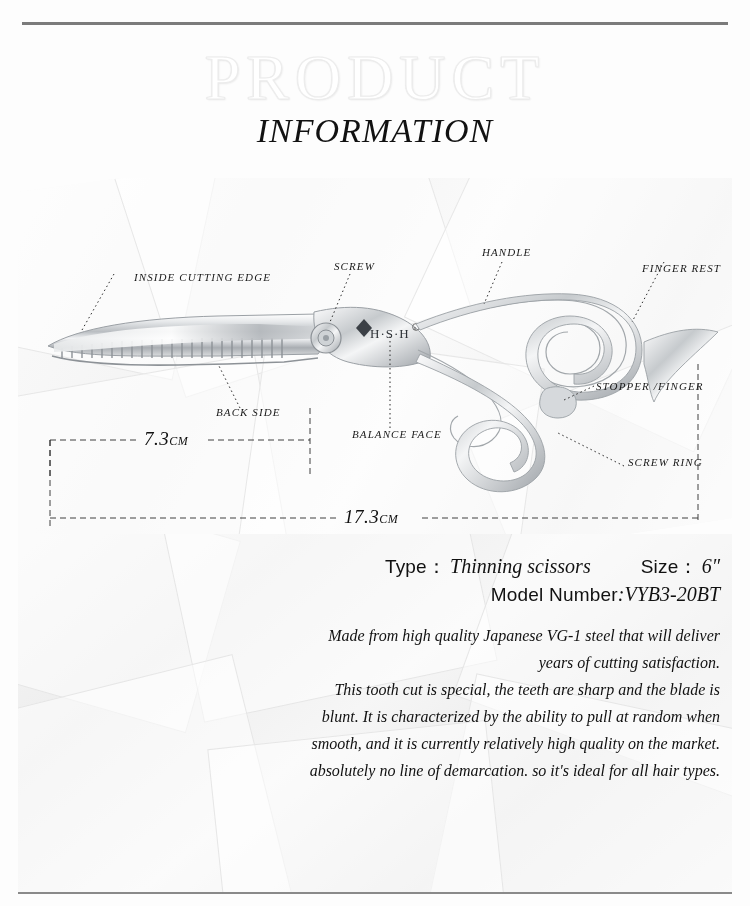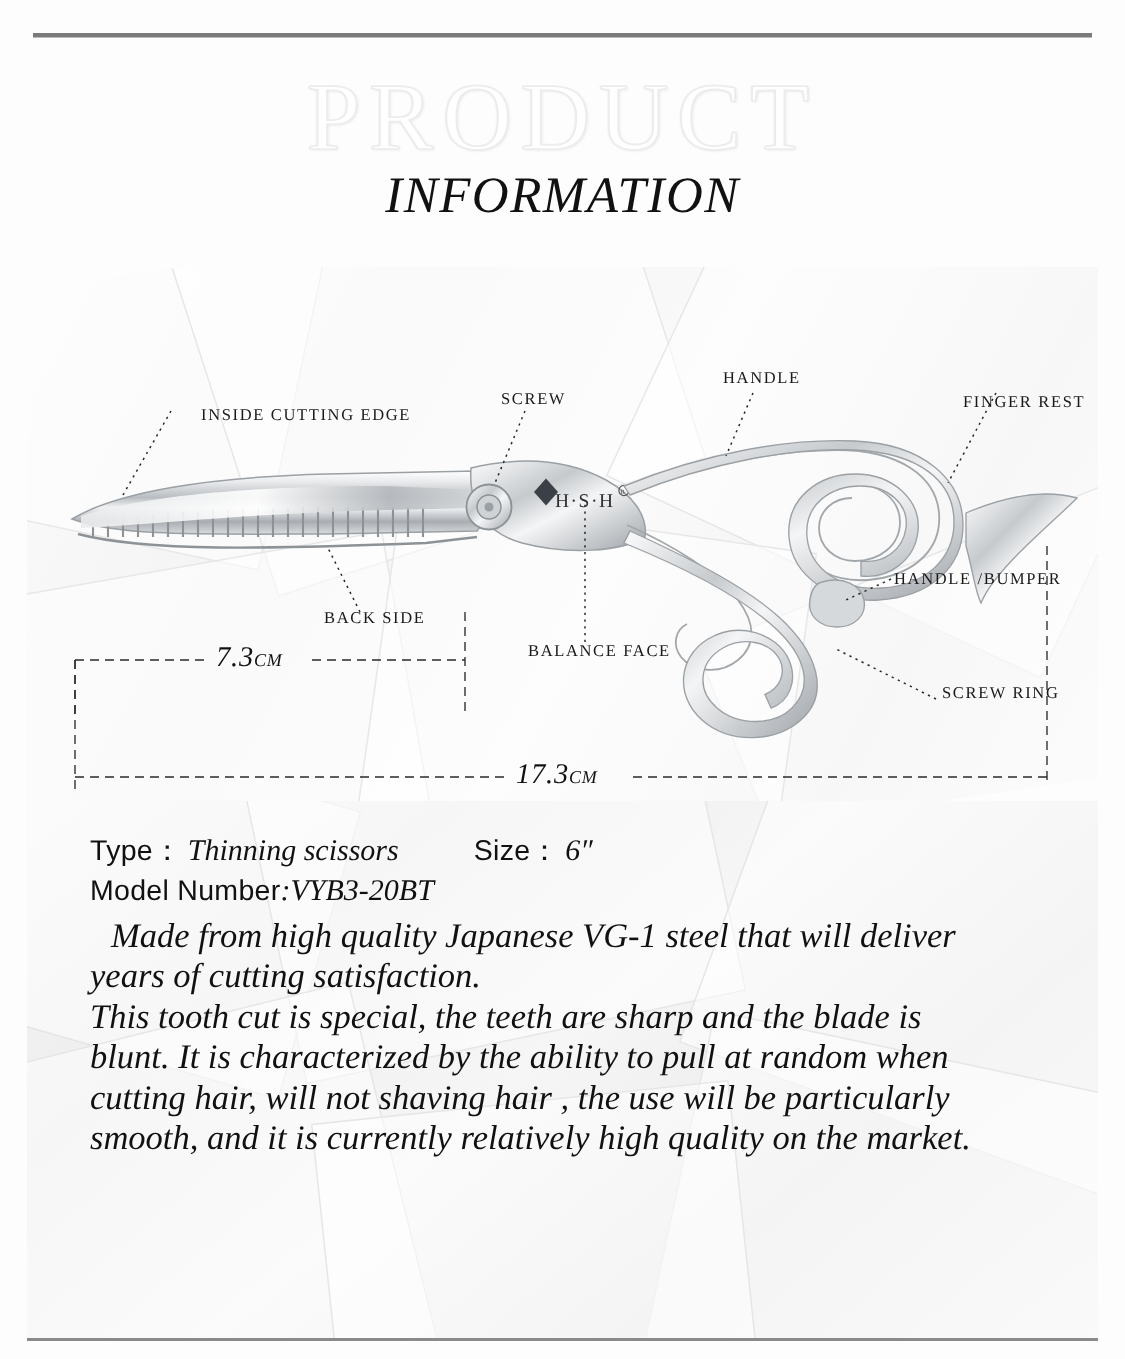--- a/index.html
+++ b/index.html
@@ -75,20 +75,21 @@
     clip-path: polygon(0 14px, 104px 0, 714px 0, 714px 340px, 610px 356px, 0 356px);
   }
 
   .dlabel {
     position: absolute;
     font-family: "Liberation Serif", serif;
     font-size: 11px;
     letter-spacing: 1.1px;
     color: #1a1a1a;
     white-space: nowrap;
+    font-style: italic;
   }
   .dim-label {
     position: absolute;
     font-family: "Liberation Serif", serif;
     font-style: italic;
     font-size: 19px;
     color: #111;
     letter-spacing: .5px;
     white-space: nowrap;
   }
@@ -103,20 +104,21 @@
     overflow: hidden;
   }
   .specs .facet2 {
     position: absolute;
     background: rgba(255,255,255,0.5);
     border: 1px solid rgba(226,226,226,0.85);
   }
   .spec-inner {
     position: relative;
     padding: 20px 12px 0 42px;
+    text-align: right;
   }
   .row { white-space: nowrap; margin-bottom: 3px; }
   .k {
     font-family: "Liberation Sans", sans-serif;
     font-size: 19px;
     color: #111;
     letter-spacing: .2px;
   }
   .v {
     font-family: "Liberation Serif", serif;
@@ -124,24 +126,24 @@
     font-size: 20px;
     color: #111;
   }
   .v-plain {
     font-family: "Liberation Sans", sans-serif;
     font-size: 18px;
     color: #111;
   }
   .gap { display: inline-block; width: 42px; }
   .desc {
-    margin-top: 4px;
-    font-family: "Liberation Serif", serif;
-    font-style: italic;
-    font-size: 23px;
+    margin-top: 16px;
+    font-family: "Liberation Serif", serif;
+    font-style: italic;
+    font-size: 16px;
     line-height: 27px;
     color: #111;
   }
   .desc p { margin: 0; }
   .desc .indent { text-indent: 14px; }
   .bottom-rule {
     position: absolute;
     left: 18px; top: 892px;
     width: 714px; height: 2px;
     background: #8a8a8a;
@@ -269,21 +271,21 @@
         <path d="M404 340 L680 340"></path>
       </g>
     </svg>
 
     <div class="dlabel" style="left:76px; top:93px;margin-left:40px;">INSIDE CUTTING EDGE</div>
     <div class="dlabel" style="left:316px; top:82px;">SCREW</div>
     <div class="dlabel" style="left:464px; top:68px;">HANDLE</div>
     <div class="dlabel" style="left:624px; top:84px;">FINGER REST</div>
     <div class="dlabel" style="left:198px; top:228px;">BACK SIDE</div>
     <div class="dlabel" style="left:334px; top:250px;">BALANCE FACE</div>
-    <div class="dlabel" style="left:578px; top:202px;">HANDLE /BUMPER</div>
+    <div class="dlabel" style="left:578px; top:202px;">STOPPER /FINGER</div>
     <div class="dlabel" style="left:610px; top:278px;">SCREW RING</div>
 
     <div class="dim-label" style="left:126px; top:250px;">
       <span>7.3</span><span class="u">CM</span>
     </div>
     <div class="dim-label" style="left:326px; top:328px;">
       <span>17.3</span><span class="u">CM</span>
     </div>
   </div>
 
@@ -308,20 +310,20 @@
         <span class="k">Model Number</span><span class="v">:VYB3-20BT</span>
       </div>
 
 
 
       <div class="desc">
         <p class="indent">Made from high quality Japanese VG-1 steel that will deliver</p>
         <p>years of cutting satisfaction.</p>
         <p>This tooth cut is special, the teeth are sharp and the blade is</p>
         <p>blunt. It is characterized by the ability to pull at random when</p>
-        <p>cutting hair, will not shaving hair , the use will be particularly</p>
         <p>smooth, and it is currently relatively high quality on the market.</p>
+        <p>absolutely no line of demarcation. so it's ideal for all hair types.</p>
       </div>
     </div>
   </div>
 
   <div class="bottom-rule"></div>
 </div>
 
 </body></html>

